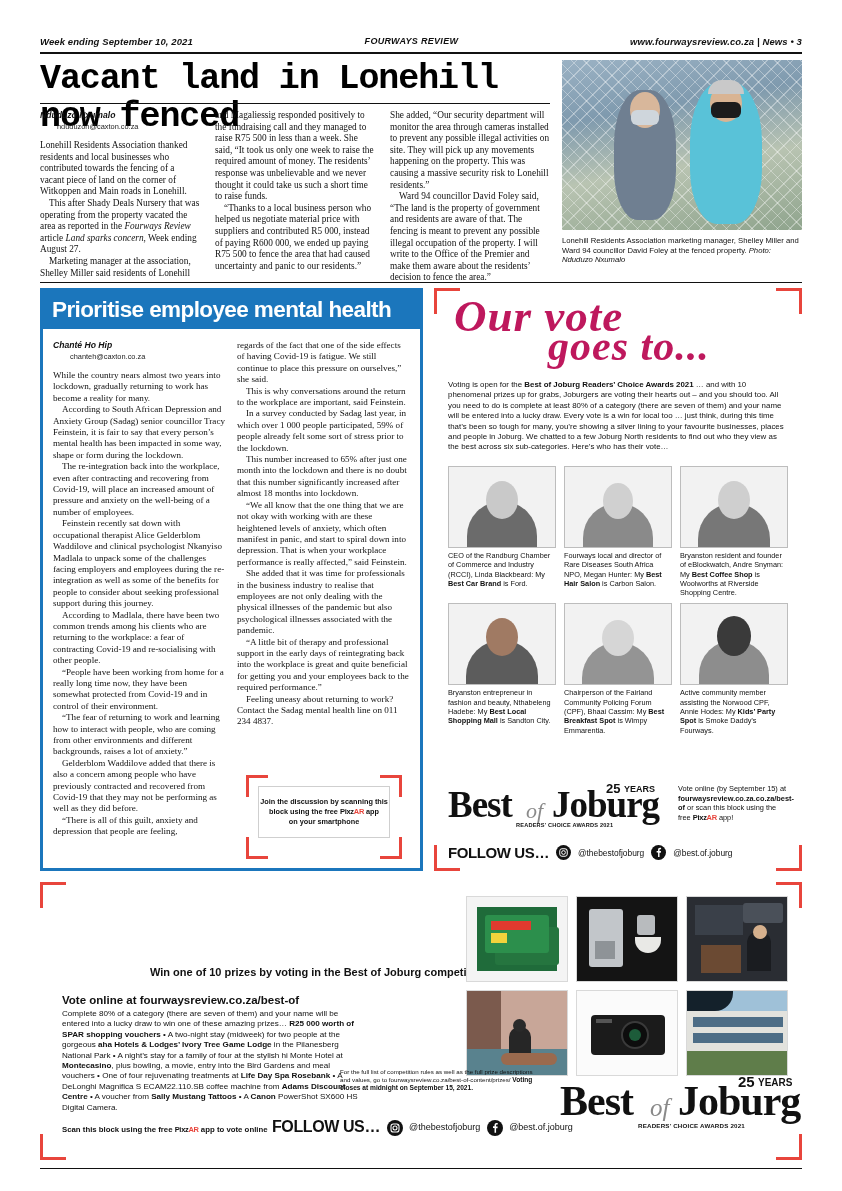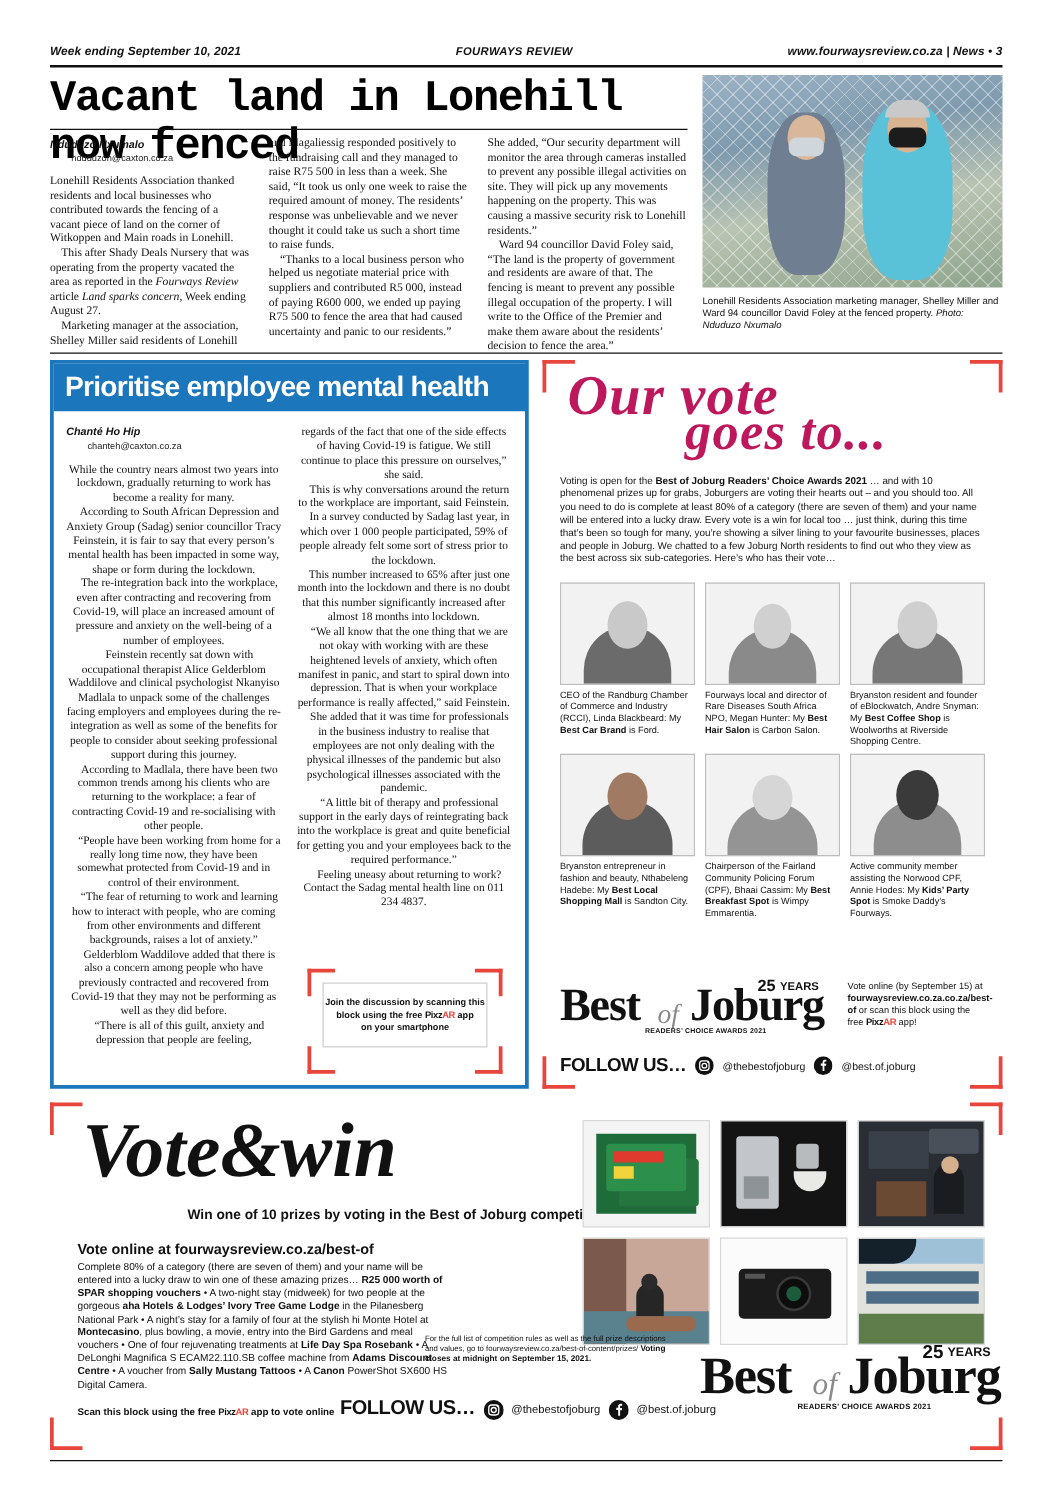--- a/index.html
+++ b/index.html
@@ -77,21 +77,21 @@
     border:3px solid #1b76bc; background:#fff;
   }
   .mh-head {
     background:#1b76bc; color:#fff; height:38px; padding:0 9px;
     display:flex; align-items:center;
     font-family:"Liberation Sans", sans-serif; font-weight:bold; font-size:22.5px; letter-spacing:-.6px;
   }
   .mh-body { padding:11px 10px 8px 10px; display:flex; gap:12px; }
   .mh-col { width:172px; }
   .mh-txt { font-size:9.1px; line-height:11.4px; }
-  .mh-txt p { margin:0;text-align:center; }
+  .mh-txt p { margin:0; }
   .mh-txt p.ind { text-indent:9px; }
 
   
   .pixbox {
     position:absolute; left:246px; top:775px; width:156px; height:84px;
   }
   .pix-inner {
     position:absolute; left:12px; top:11px; width:132px; height:52px;
     background:#fff; border:1px solid #cfcfcf;
     display:flex; flex-direction:column; align-items:center; justify-content:center;
@@ -423,21 +423,20 @@
       <span class="sm-handle">@best.of.joburg</span>
     </div>
   </div>
 
   <div class="ad">
     <div class="ad-corner tl"></div>
     <div class="ad-corner tr"></div>
     <div class="ad-corner bl"></div>
     <div class="ad-corner br"></div>
 
-    <div class="ad-script">Vote&amp;win</div>
     <div class="ad-sub">Win one of 10 prizes by voting in the Best of Joburg competition</div>
 
     <div class="ad-copy">
       <div class="ad-h">Vote online at fourwaysreview.co.za/best-of</div>
       <div class="ad-p">
         <span>Complete 80% of a category (there are seven of them) and your name will be entered into a lucky draw to win one of these amazing prizes… </span><b>R25 000 worth of SPAR shopping vouchers</b><span> • A two-night stay (midweek) for two people at the gorgeous </span><b>aha Hotels &amp; Lodges’ Ivory Tree Game Lodge</b><span> in the Pilanesberg National Park • A night’s stay for a family of four at the stylish hi Monte Hotel at </span><b>Montecasino</b><span>, plus bowling, a movie, entry into the Bird Gardens and meal vouchers • One of four rejuvenating treatments at </span><b>Life Day Spa Rosebank</b><span> • A DeLonghi Magnifica S ECAM22.110.SB coffee machine from </span><b>Adams Discount Centre</b><span> • A voucher from </span><b>Sally Mustang Tattoos</b><span> • A </span><b>Canon</b><span> PowerShot SX600 HS Digital Camera.</span>
       </div>
     </div>
 
     <div class="ad-scan">

